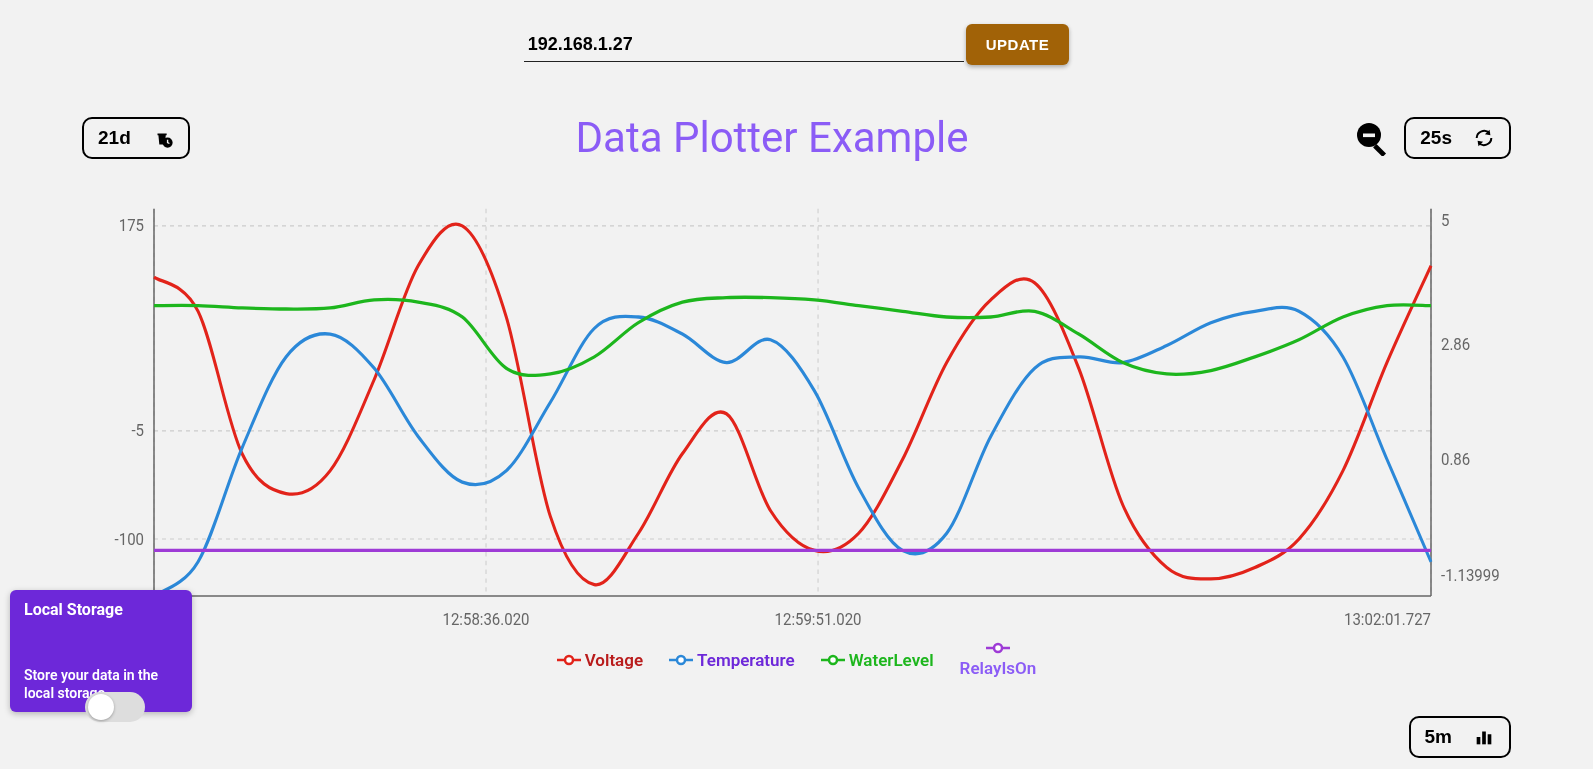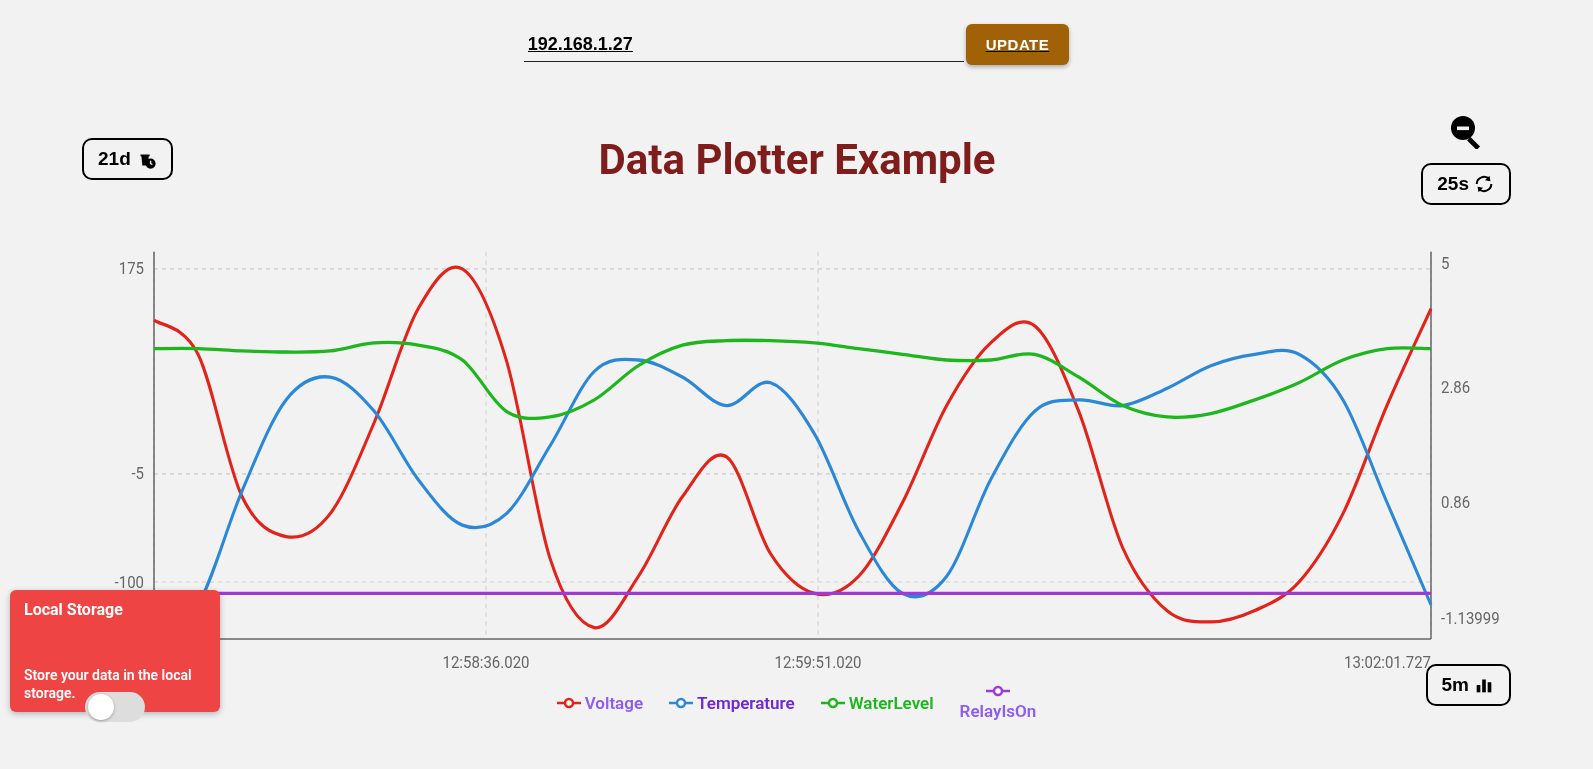--- a/index.html
+++ b/index.html
@@ -10,21 +10,20 @@
     height: 769px;
     position: relative;
     overflow: hidden;
   }
   .top-bar {
     display: flex;
     justify-content: center;
     align-items: center;
     gap: 2px;
     padding-top: 24px;
-    text-decoration: underline;
   }
   .ip-input {
     width: 440px;
     font-size: 18px;
     font-weight: 600;
     border: none;
     border-bottom: 1.5px solid #222;
     background: transparent;
     padding: 6px 4px;
     outline: none;
@@ -43,39 +42,38 @@
   }
   .header-row {
     display: flex;
     justify-content: space-between;
     align-items: center;
     padding: 48px 82px 0 82px;
   }
   .pill-btn {
     display: inline-flex;
     align-items: center;
-    gap: 4px;
+    gap: 21px;
     border: 2.5px solid #000;
     border-radius: 10px;
     padding: 8px 14px;
     font-weight: 700;
     font-size: 19px;
     background: transparent;
     cursor: pointer;
   }
   .title {
-    color: #7f1d1d;
-    font-weight: 700;
+    color: #8b5cf6;
+    font-weight: 400;
     font-size: 42px;
   }
   .right-header {
     display: flex;
     align-items: center;
     gap: 14px;
-    flex-direction: column;
   }
   .chart-wrap {
     position: relative;
     margin: 38px 82px 0 82px;
     height: 440px;
   }
   svg.chart { width: 100%; height: 100%; display: block; }
   .axis-label { font-size: 15px; fill: #666; }
   .grid-line { stroke: #ccc; stroke-width: 1; stroke-dasharray: 4 4; }
   .axis-line { stroke: #666; stroke-width: 1.5; }
@@ -85,25 +83,25 @@
     justify-content: center;
     gap: 26px;
     margin-top: 2px;
     font-size: 17px;
     font-weight: 600;
   }
   .legend-item { display: inline-flex; align-items: center; gap: 4px; }
   .tooltip-box {
     position: absolute;
     left: 10px; top: 590px;
-    background: #ef4444;
+    background: #6d28d9;
     color: #fff;
     border-radius: 6px;
     padding: 10px 14px;
-    width: 210px;
+    width: 182px;
     box-shadow: 0 2px 6px rgba(0,0,0,0.25);
   }
   .tooltip-box::after {
     content: "";
     position: absolute;
     bottom: -10px; left: 90px;
     border: 6px solid transparent;
     border-top-color: #1db61d;
   }
   .tooltip-title { font-weight: 700; font-size: 16px; margin-bottom: 4px; }
@@ -116,21 +114,21 @@
     border-radius: 15px;
     cursor: pointer;
   }
   .toggle-knob {
     width: 26px; height: 26px; background: #fff; border-radius: 50%;
     position: absolute; top: 2px; left: 3px;
     box-shadow: 0 1px 3px rgba(0,0,0,0.3);
   }
   .bottom-right {
     position: absolute;
-    right: 82px; top: 664px;
+    right: 82px; top: 716px;
   }
   .icon-svg { width: 22px; height: 22px; }
   .zoom-icon { width: 36px; height: 36px; cursor: pointer; }
 </style>
 </head>
 <body>
 
 <div class="top-bar">
   <input class="ip-input" value="192.168.1.27" style="">
   <button class="update-btn">UPDATE</button>
@@ -188,21 +186,21 @@
       <line class="axis-line" x1="1349" x2="1349" y1="8" y2="360"></line>
       <line class="axis-line" x1="72" x2="1349" y1="360" y2="360"></line>
       <path class="series" stroke="#e2231a" d="M 72 70.11764705882354 C 79.33908045977012 75.29411764705883, 101.35632183908046 74.4313725490196, 116.0344827586207 101.17647058823528 C 130.71264367816093 127.92156862745095, 145.39080459770116 202.9803921568627, 160.0689655172414 230.58823529411762 C 174.74712643678163 258.19607843137254, 189.42528735632183 264.2352941176471, 204.10344827586206 266.82352941176475 C 218.7816091954023 269.41176470588243, 233.45977011494253 263.37254901960785, 248.13793103448276 246.11764705882354 C 262.816091954023 228.86274509803923, 277.49425287356325 194.35294117647058, 292.1724137931035 163.2941176470588 C 306.8505747126437 132.23529411764704, 321.5287356321839 83.05882352941178, 336.2068965517241 59.764705882352956 C 350.88505747126436 36.47058823529413, 365.5632183908046 15.764705882352928, 380.2413793103448 23.529411764705866 C 394.91954022988506 31.294117647058805, 409.5977011494253 62.35294117647059, 424.2758620689655 106.3529411764706 C 438.95402298850576 150.3529411764706, 453.632183908046 246.9803921568628, 468.3103448275862 287.5294117647059 C 482.98850574712645 328.07843137254906, 497.66666666666674 347.05882352941177, 512.344827586207 349.6470588235294 C 527.0229885057472 352.235294117647, 541.7011494252873 322.9019607843137, 556.3793103448276 303.05882352941177 C 571.0574712643678 283.21568627450984, 585.735632183908 248.70588235294116, 600.4137931034483 230.58823529411762 C 615.0919540229885 212.4705882352941, 629.7701149425287 185.72549019607843, 644.448275862069 194.35294117647058 C 659.1264367816092 202.98039215686273, 673.8045977011494 261.64705882352945, 688.4827586206897 282.3529411764706 C 703.1609195402299 303.05882352941177, 717.8390804597701 315.1372549019608, 732.5172413793103 318.5882352941176 C 747.1954022988506 322.0392156862745, 761.8735632183908 316.8627450980392, 776.551724137931 303.05882352941177 C 791.2298850574713 289.2549019607843, 805.9080459770114 261.6470588235294, 820.5862068965516 235.76470588235293 C 835.2643678160919 209.88235294117646, 849.9425287356322 171.921568627451, 864.6206896551724 147.76470588235296 C 879.2988505747127 123.60784313725492, 893.9770114942528 102.90196078431374, 908.655172413793 90.82352941176472 C 923.3333333333333 78.7450980392157, 938.0114942528736 64.94117647058823, 952.6896551724138 75.29411764705881 C 967.3678160919541 85.64705882352939, 982.0459770114943 119.29411764705883, 996.7241379310345 152.94117647058823 C 1011.4022988505748 186.58823529411762, 1026.0804597701149 246.9803921568627, 1040.7586206896551 277.17647058823525 C 1055.4367816091954 307.3725490196078, 1070.1149425287356 322.9019607843137, 1084.7931034482758 334.11764705882354 C 1099.471264367816 345.33333333333337, 1114.1494252873563 344.47058823529414, 1128.8275862068965 344.47058823529414 C 1143.5057471264367 344.47058823529414, 1158.183908045977 340.15686274509807, 1172.8620689655172 334.11764705882354 C 1187.5402298850574 328.078431372549, 1202.2183908045977 322.90196078431376, 1216.896551724138 308.2352941176471 C 1231.5747126436781 293.5686274509804, 1246.2528735632184 272.8627450980392, 1260.9310344827586 246.11764705882354 C 1275.6091954022988 219.37254901960785, 1290.287356321839 178.82352941176472, 1304.9655172413793 147.76470588235296 C 1319.6436781609195 116.70588235294119, 1341.6609195402298 74.43137254901963, 1349 59.764705882352956"></path>
       <path class="series" stroke="#2b88d8" d="M 72 360 C 79.33908045977012 354.8235294117647, 101.35632183908046 351.37254901960785, 116.0344827586207 328.94117647058823 C 130.71264367816093 306.5098039215686, 145.39080459770116 256.47058823529414, 160.0689655172414 225.41176470588238 C 174.74712643678163 194.3529411764706, 189.42528735632183 159.84313725490193, 204.10344827586206 142.58823529411762 C 218.7816091954023 125.3333333333333, 233.45977011494253 120.15686274509802, 248.13793103448276 121.88235294117646 C 262.816091954023 123.6078431372549, 277.49425287356325 137.41176470588235, 292.1724137931035 152.94117647058823 C 306.8505747126437 168.47058823529412, 321.5287356321839 197.80392156862746, 336.2068965517241 215.05882352941177 C 350.88505747126436 232.31372549019608, 365.5632183908046 251.29411764705878, 380.2413793103448 256.4705882352941 C 394.91954022988506 261.6470588235294, 409.5977011494253 258.19607843137254, 424.2758620689655 246.11764705882354 C 438.95402298850576 234.03921568627453, 453.632183908046 205.5686274509804, 468.3103448275862 184 C 482.98850574712645 162.4313725490196, 497.66666666666674 129.64705882352942, 512.344827586207 116.70588235294119 C 527.0229885057472 103.76470588235296, 541.7011494252873 105.49019607843138, 556.3793103448276 106.3529411764706 C 571.0574712643678 107.2156862745098, 585.735632183908 114.98039215686273, 600.4137931034483 121.88235294117646 C 615.0919540229885 128.7843137254902, 629.7701149425287 146.90196078431373, 644.448275862069 147.76470588235296 C 659.1264367816092 148.62745098039218, 673.8045977011494 122.74509803921569, 688.4827586206897 127.05882352941177 C 703.1609195402299 131.37254901960785, 717.8390804597701 151.2156862745098, 732.5172413793103 173.64705882352942 C 747.1954022988506 196.07843137254903, 761.8735632183908 237.49019607843135, 776.551724137931 261.6470588235294 C 791.2298850574713 285.8039215686274, 805.9080459770114 311.68627450980387, 820.5862068965516 318.5882352941176 C 835.2643678160919 325.4901960784314, 849.9425287356322 320.3137254901961, 864.6206896551724 303.05882352941177 C 879.2988505747127 285.80392156862746, 893.9770114942528 240.07843137254903, 908.655172413793 215.05882352941177 C 923.3333333333333 190.0392156862745, 938.0114942528736 165.01960784313727, 952.6896551724138 152.94117647058823 C 967.3678160919541 140.8627450980392, 982.0459770114943 143.45098039215685, 996.7241379310345 142.58823529411762 C 1011.4022988505748 141.7254901960784, 1026.0804597701149 149.49019607843138, 1040.7586206896551 147.76470588235296 C 1055.4367816091954 146.03921568627453, 1070.1149425287356 138.27450980392155, 1084.7931034482758 132.23529411764704 C 1099.471264367816 126.19607843137253, 1114.1494252873563 116.70588235294116, 1128.8275862068965 111.52941176470587 C 1143.5057471264367 106.35294117647058, 1158.183908045977 102.9019607843137, 1172.8620689655172 101.17647058823528 C 1187.5402298850574 99.45098039215685, 1202.2183908045977 94.27450980392155, 1216.896551724138 101.17647058823528 C 1231.5747126436781 108.078431372549, 1246.2528735632184 120.15686274509801, 1260.9310344827586 142.58823529411762 C 1275.6091954022988 165.01960784313724, 1290.287356321839 204.70588235294116, 1304.9655172413793 235.76470588235293 C 1319.6436781609195 266.8235294117647, 1341.6609195402298 313.4117647058823, 1349 328.94117647058823"></path>
       <path class="series" stroke="#1db61d" d="M 72 96 C 79.33908045977012 96, 101.35632183908046 95.65490196078431, 116.0344827586207 96 C 130.71264367816093 96.34509803921569, 145.39080459770116 97.55294117647058, 160.0689655172414 98.07058823529411 C 174.74712643678163 98.58823529411764, 189.42528735632183 99.10588235294117, 204.10344827586206 99.10588235294117 C 218.7816091954023 99.10588235294117, 233.45977011494253 99.45098039215685, 248.13793103448276 98.07058823529411 C 262.816091954023 96.69019607843137, 277.49425287356325 91.68627450980394, 292.1724137931035 90.82352941176472 C 306.8505747126437 89.96078431372551, 321.5287356321839 90.30588235294118, 336.2068965517241 92.89411764705883 C 350.88505747126436 95.48235294117649, 365.5632183908046 96.3450980392157, 380.2413793103448 106.3529411764706 C 394.91954022988506 116.36078431372549, 409.5977011494253 144.31372549019608, 424.2758620689655 152.94117647058823 C 438.95402298850576 161.5686274509804, 453.632183908046 159.84313725490196, 468.3103448275862 158.11764705882354 C 482.98850574712645 156.3921568627451, 497.66666666666674 150.35294117647058, 512.344827586207 142.58823529411762 C 527.0229885057472 134.82352941176467, 541.7011494252873 119.81176470588234, 556.3793103448276 111.52941176470587 C 571.0574712643678 103.2470588235294, 585.735632183908 96.69019607843138, 600.4137931034483 92.89411764705883 C 615.0919540229885 89.09803921568628, 629.7701149425287 89.44313725490196, 644.448275862069 88.75294117647057 C 659.1264367816092 88.06274509803919, 673.8045977011494 88.40784313725487, 688.4827586206897 88.75294117647057 C 703.1609195402299 89.09803921568627, 717.8390804597701 89.61568627450981, 732.5172413793103 90.82352941176472 C 747.1954022988506 92.03137254901964, 761.8735632183908 94.27450980392157, 776.551724137931 96 C 791.2298850574713 97.72549019607843, 805.9080459770114 99.45098039215685, 820.5862068965516 101.17647058823528 C 835.2643678160919 102.9019607843137, 849.9425287356322 105.49019607843138, 864.6206896551724 106.3529411764706 C 879.2988505747127 107.2156862745098, 893.9770114942528 107.2156862745098, 908.655172413793 106.3529411764706 C 923.3333333333333 105.49019607843138, 938.0114942528736 98.58823529411762, 952.6896551724138 101.17647058823528 C 967.3678160919541 103.76470588235293, 982.0459770114943 114.11764705882352, 996.7241379310345 121.88235294117646 C 1011.4022988505748 129.64705882352942, 1026.0804597701149 141.72549019607845, 1040.7586206896551 147.76470588235296 C 1055.4367816091954 153.80392156862746, 1070.1149425287356 156.90980392156865, 1084.7931034482758 158.11764705882354 C 1099.471264367816 159.32549019607842, 1114.1494252873563 157.6, 1128.8275862068965 155.01176470588234 C 1143.5057471264367 152.4235294117647, 1158.183908045977 147.2470588235294, 1172.8620689655172 142.58823529411762 C 1187.5402298850574 137.92941176470586, 1202.2183908045977 133.09803921568627, 1216.896551724138 127.05882352941177 C 1231.5747126436781 121.01960784313727, 1246.2528735632184 111.52941176470588, 1260.9310344827586 106.3529411764706 C 1275.6091954022988 101.1764705882353, 1290.287356321839 97.72549019607843, 1304.9655172413793 96 C 1319.6436781609195 94.27450980392157, 1341.6609195402298 96, 1349 96"></path>
       <path class="series" stroke="#9e3bd6" d="M 72 318.5882352941176 C 79.33908045977012 318.5882352941176, 101.35632183908046 318.5882352941176, 116.0344827586207 318.5882352941176 C 130.71264367816093 318.5882352941176, 145.39080459770116 318.5882352941176, 160.0689655172414 318.5882352941176 C 174.74712643678163 318.5882352941176, 189.42528735632183 318.5882352941176, 204.10344827586206 318.5882352941176 C 218.7816091954023 318.5882352941176, 233.45977011494253 318.5882352941176, 248.13793103448276 318.5882352941176 C 262.816091954023 318.5882352941176, 277.49425287356325 318.5882352941176, 292.1724137931035 318.5882352941176 C 306.8505747126437 318.5882352941176, 321.5287356321839 318.5882352941176, 336.2068965517241 318.5882352941176 C 350.88505747126436 318.5882352941176, 365.5632183908046 318.5882352941176, 380.2413793103448 318.5882352941176 C 394.91954022988506 318.5882352941176, 409.5977011494253 318.5882352941176, 424.2758620689655 318.5882352941176 C 438.95402298850576 318.5882352941176, 453.632183908046 318.5882352941176, 468.3103448275862 318.5882352941176 C 482.98850574712645 318.5882352941176, 497.66666666666674 318.5882352941176, 512.344827586207 318.5882352941176 C 527.0229885057472 318.5882352941176, 541.7011494252873 318.5882352941176, 556.3793103448276 318.5882352941176 C 571.0574712643678 318.5882352941176, 585.735632183908 318.5882352941176, 600.4137931034483 318.5882352941176 C 615.0919540229885 318.5882352941176, 629.7701149425287 318.5882352941176, 644.448275862069 318.5882352941176 C 659.1264367816092 318.5882352941176, 673.8045977011494 318.5882352941176, 688.4827586206897 318.5882352941176 C 703.1609195402299 318.5882352941176, 717.8390804597701 318.5882352941176, 732.5172413793103 318.5882352941176 C 747.1954022988506 318.5882352941176, 761.8735632183908 318.5882352941176, 776.551724137931 318.5882352941176 C 791.2298850574713 318.5882352941176, 805.9080459770114 318.5882352941176, 820.5862068965516 318.5882352941176 C 835.2643678160919 318.5882352941176, 849.9425287356322 318.5882352941176, 864.6206896551724 318.5882352941176 C 879.2988505747127 318.5882352941176, 893.9770114942528 318.5882352941176, 908.655172413793 318.5882352941176 C 923.3333333333333 318.5882352941176, 938.0114942528736 318.5882352941176, 952.6896551724138 318.5882352941176 C 967.3678160919541 318.5882352941176, 982.0459770114943 318.5882352941176, 996.7241379310345 318.5882352941176 C 1011.4022988505748 318.5882352941176, 1026.0804597701149 318.5882352941176, 1040.7586206896551 318.5882352941176 C 1055.4367816091954 318.5882352941176, 1070.1149425287356 318.5882352941176, 1084.7931034482758 318.5882352941176 C 1099.471264367816 318.5882352941176, 1114.1494252873563 318.5882352941176, 1128.8275862068965 318.5882352941176 C 1143.5057471264367 318.5882352941176, 1158.183908045977 318.5882352941176, 1172.8620689655172 318.5882352941176 C 1187.5402298850574 318.5882352941176, 1202.2183908045977 318.5882352941176, 1216.896551724138 318.5882352941176 C 1231.5747126436781 318.5882352941176, 1246.2528735632184 318.5882352941176, 1260.9310344827586 318.5882352941176 C 1275.6091954022988 318.5882352941176, 1290.287356321839 318.5882352941176, 1304.9655172413793 318.5882352941176 C 1319.6436781609195 318.5882352941176, 1341.6609195402298 318.5882352941176, 1349 318.5882352941176"></path>
     </svg>
 </div>
 
 <div class="legend-row" id="legend-row">
-    <span class="legend-item" style="color: #8b5cf6; align-items: center;">
+    <span class="legend-item" style="color: #b91c1c; align-items: center;">
       <svg width="24" height="12">
         <line x1="0" y1="6" x2="24" y2="6" stroke="#e2231a" stroke-width="2.5"></line>
         <circle cx="12" cy="6" r="4" fill="#fff" stroke="#e2231a" stroke-width="2.5"></circle>
       </svg>
       <span>Voltage</span>
     </span>
     <span class="legend-item" style="color: #6d28d9;">
       <svg width="24" height="12">
         <line x1="0" y1="6" x2="24" y2="6" stroke="#2b88d8" stroke-width="2.5"></line>
         <circle cx="12" cy="6" r="4" fill="#fff" stroke="#2b88d8" stroke-width="2.5"></circle>

